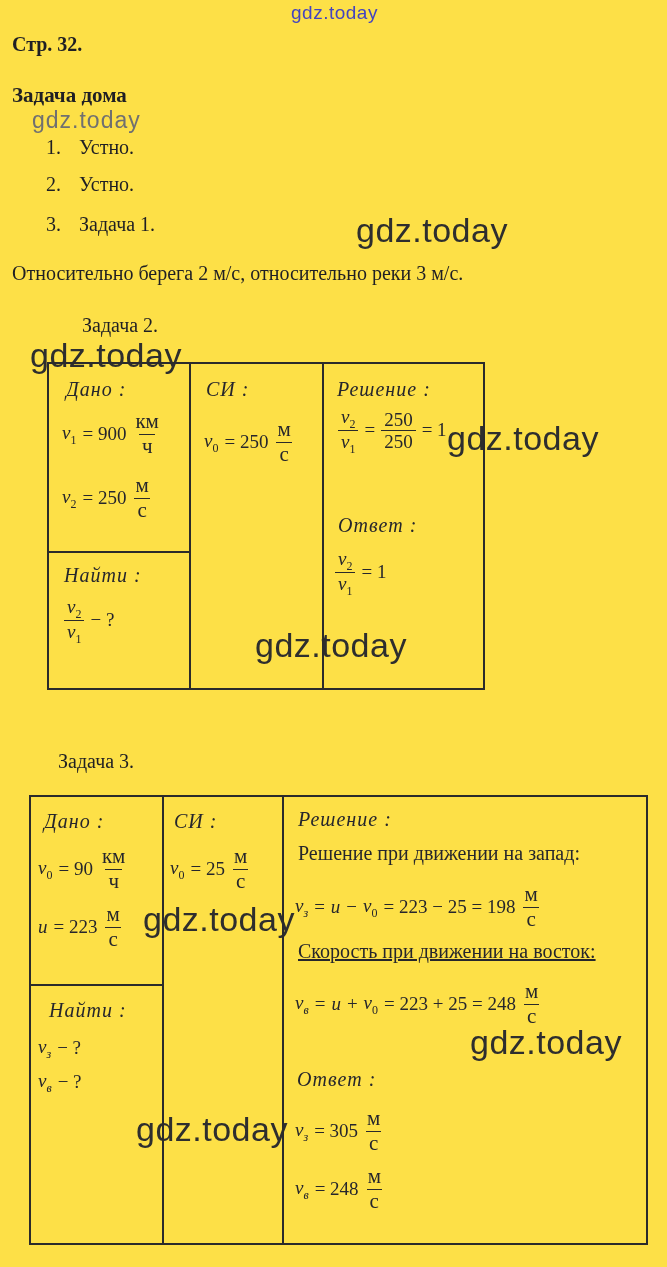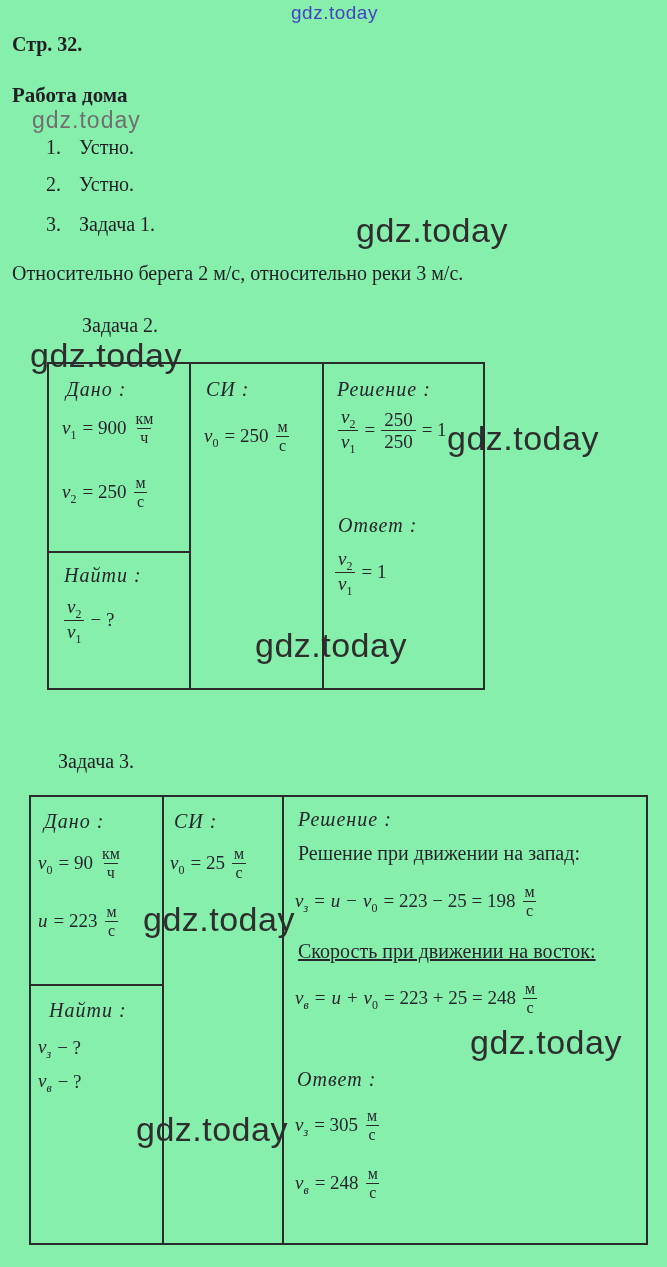--- a/index.html
+++ b/index.html
@@ -1,30 +1,30 @@
 <!DOCTYPE html>
 <html><head>
 <meta charset="utf-8">
 <style>
   * { margin:0; padding:0; box-sizing:border-box; }
   html,body { background:#ffffff; }
-  .page { position:relative; width:667px; height:1267px; background:#86efac;
+  .page { position:relative; width:667px; height:1267px; background:#fde047;
           font-family:"Liberation Serif", serif; color:#1f1f24; overflow:hidden;padding-left:33px; }
   .txt  { position:absolute; font-size:20px; white-space:nowrap; }
   .bold { font-weight:bold; }
   .lbl  { position:absolute; font-style:italic; font-size:20px; letter-spacing:1px; white-space:nowrap; color:#26262c; }
   .cap  { position:absolute; font-size:20px; white-space:nowrap; color:#26262c; }
   .eq   { position:absolute; display:flex; align-items:center; gap:6px; font-size:19px; white-space:nowrap; color:#26262c; }
   .var  { font-style:italic; }
   .eq sub { font-size:12px; line-height:1; font-style:normal; }
   .eq sub.isub { font-style:italic; }
   .frac { display:inline-flex; flex-direction:column; align-items:center; line-height:1.12; text-align:center; }
   .frac .bot { border-top:1.5px solid #2a2a2a; }
   .frac .top, .frac .bot { padding:0 3px; }
-  .ufrac { font-size:16px; }
+  .ufrac { font-size:21px; }
   .tbl  { position:absolute; border:2px solid #2b2b2b; }
   .vline { position:absolute; top:0; bottom:0; width:2px; background:#2b2b2b; }
   .hline { position:absolute; height:2px; background:#2b2b2b; }
   .wm { position:absolute; font-family:"Liberation Sans", sans-serif; font-weight:300;
         color:#2e2e2e; white-space:nowrap; font-size:34px; letter-spacing:0.5px; }
   .wm-blue { font-size:19px; color:#4444c0; font-weight:400; letter-spacing:0.5px; }
   .wm-gray { font-size:23px; color:#707070; letter-spacing:1px; }
 </style>
 </head>
 <body>
@@ -35,21 +35,21 @@
   <div class="wm wm-gray" style="left:32px;  top:107px;">gdz.today</div>
   <div class="wm" style="left:356px; top:211px;">gdz.today</div>
   <div class="wm" style="left:30px;  top:336px;">gdz.today</div>
   <div class="wm" style="left:447px; top:419px;">gdz.today</div>
   <div class="wm" style="left:255px; top:626px;">gdz.today</div>
   <div class="wm" style="left:143px; top:900px;">gdz.today</div>
   <div class="wm" style="left:470px; top:1023px;">gdz.today</div>
   <div class="wm" style="left:136px; top:1110px;">gdz.today</div>
 
   <div class="txt bold" style="left:12px; top:33px;">Стр. 32.</div>
-  <div class="txt bold" style="left:12px; top:83px; font-size:21px;">Работа дома</div>
+  <div class="txt bold" style="left:12px; top:83px; font-size:21px;">Задача дома</div>
 
   <div>
     <div class="txt" style="left:46px; top:136px;"><span>1.</span><span style="display:inline-block; width:18px;"></span><span>Устно.</span></div>
     <div class="txt" style="left:46px; top:173px;"><span>2.</span><span style="display:inline-block; width:18px;"></span><span>Устно.</span></div>
     <div class="txt" style="left:46px; top:213px;"><span>3.</span><span style="display:inline-block; width:18px;"></span><span>Задача 1.</span></div>
   </div>
 
   <div class="txt" style="left:12px; top:262px;">Относительно берега 2 м/с, относительно реки 3 м/с.</div>
 
   <div class="txt" style="left:82px; top:314px;">Задача 2.</div>

